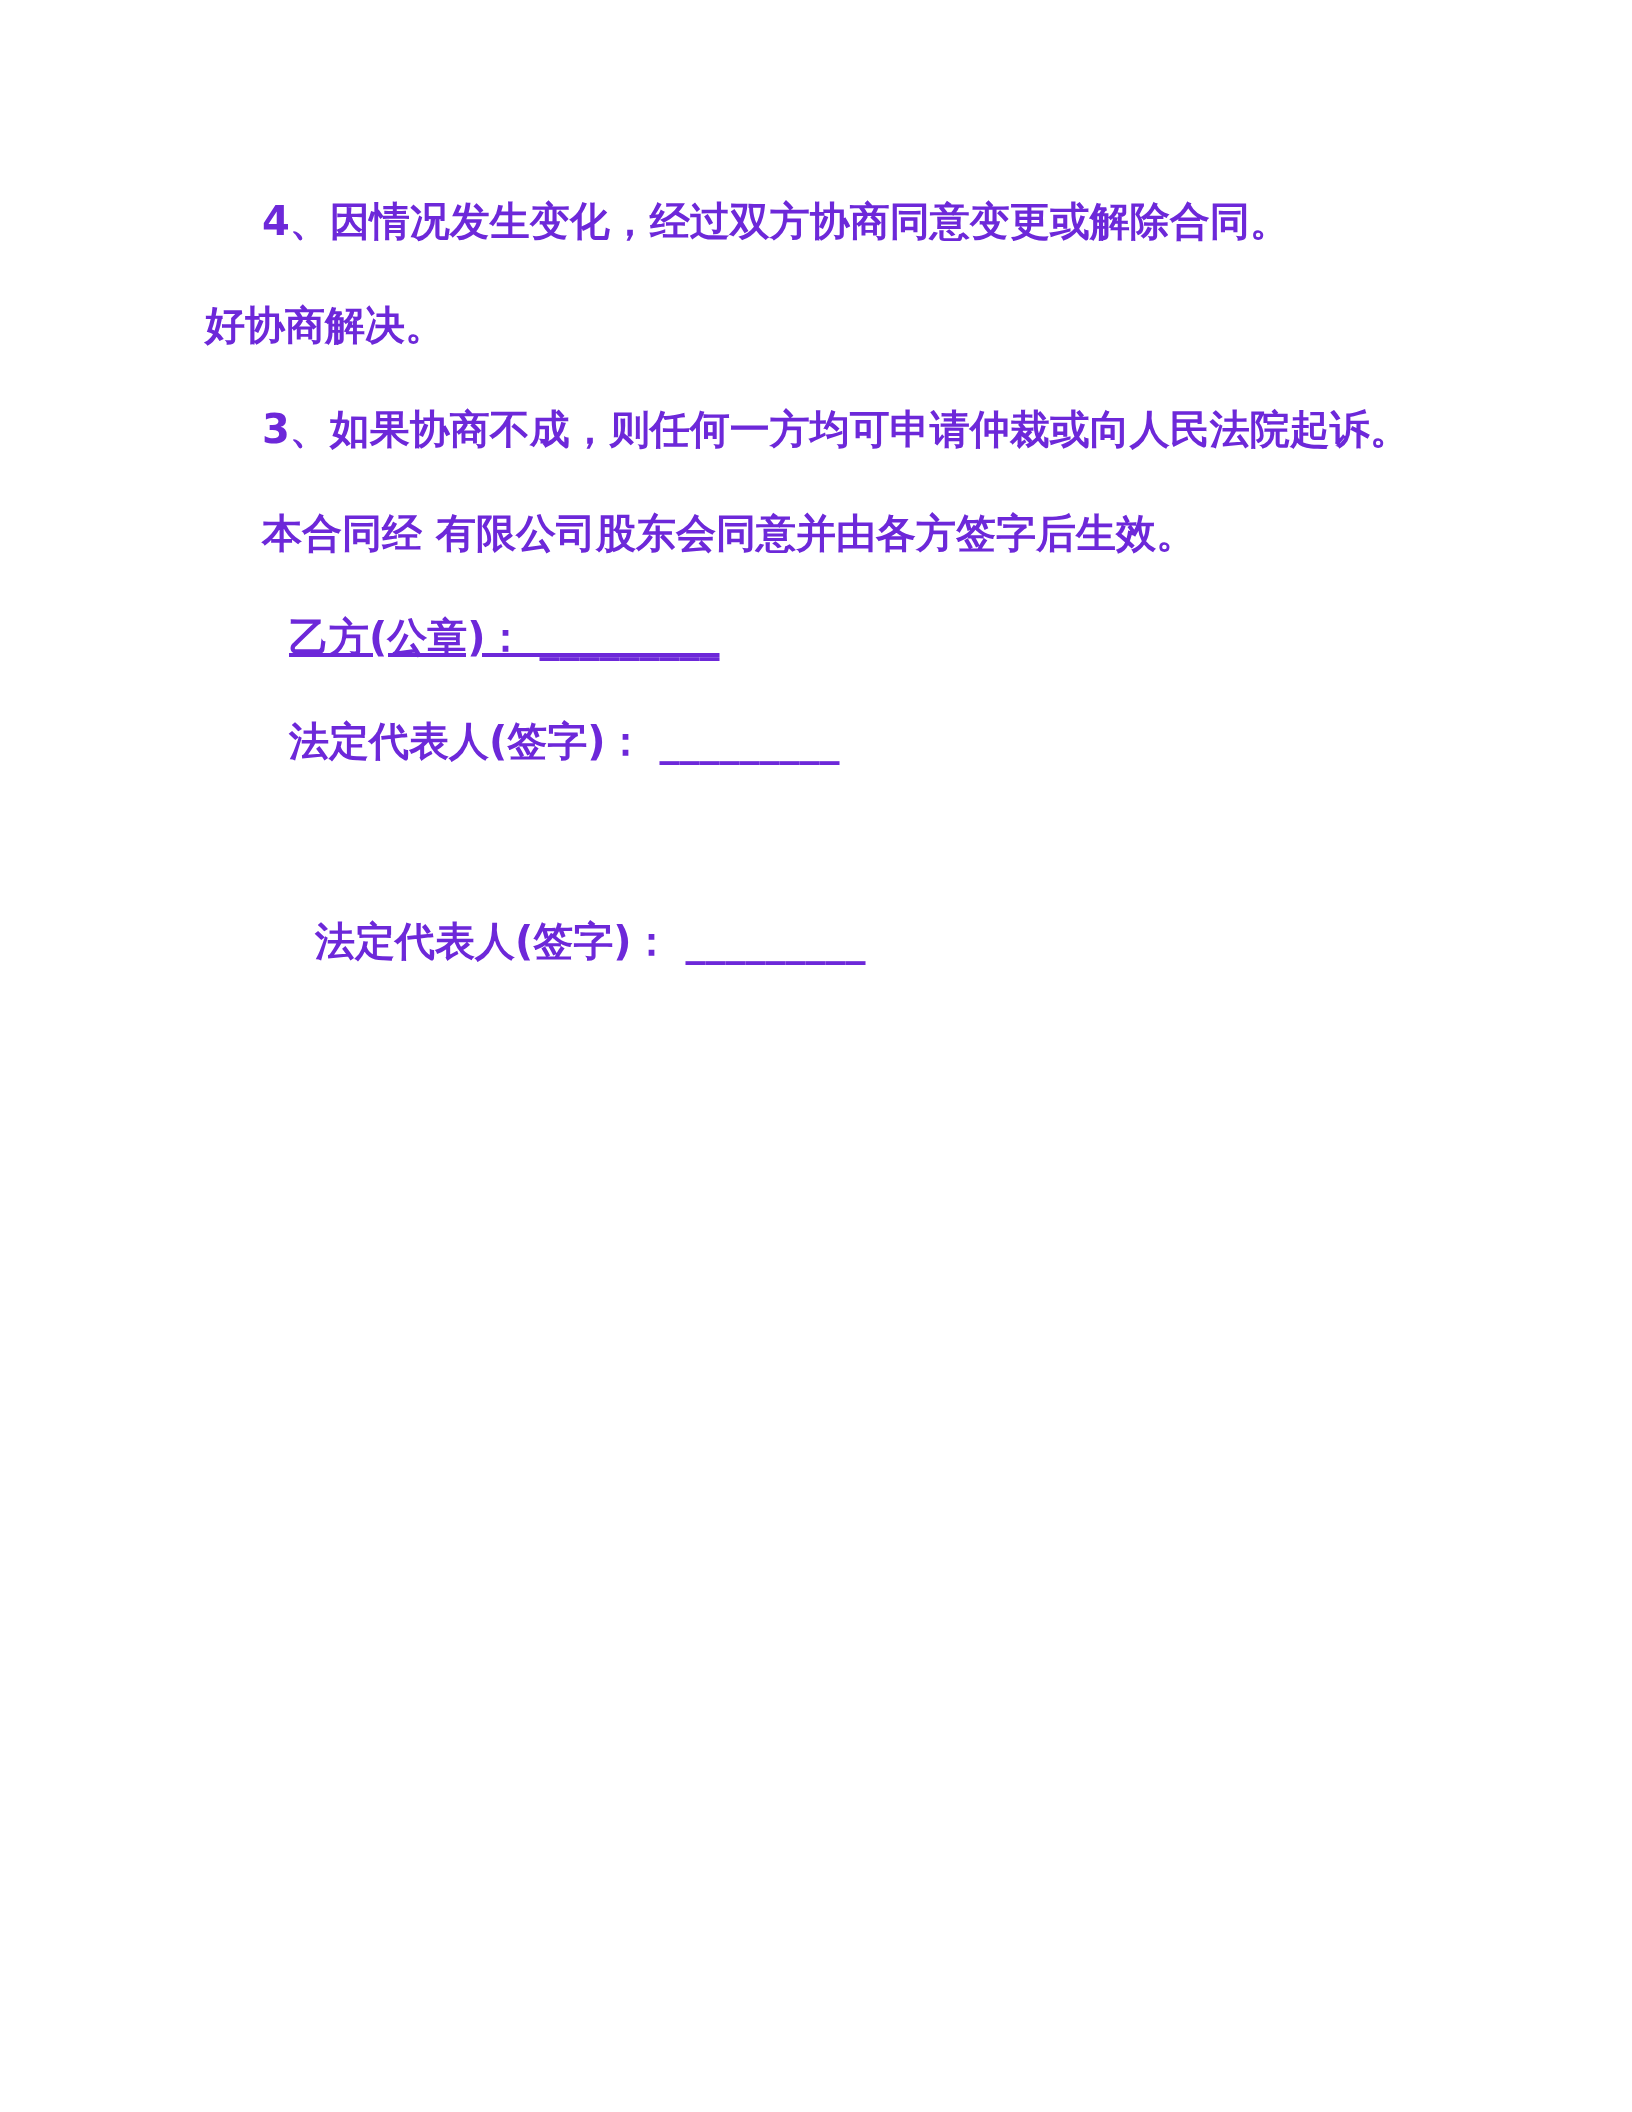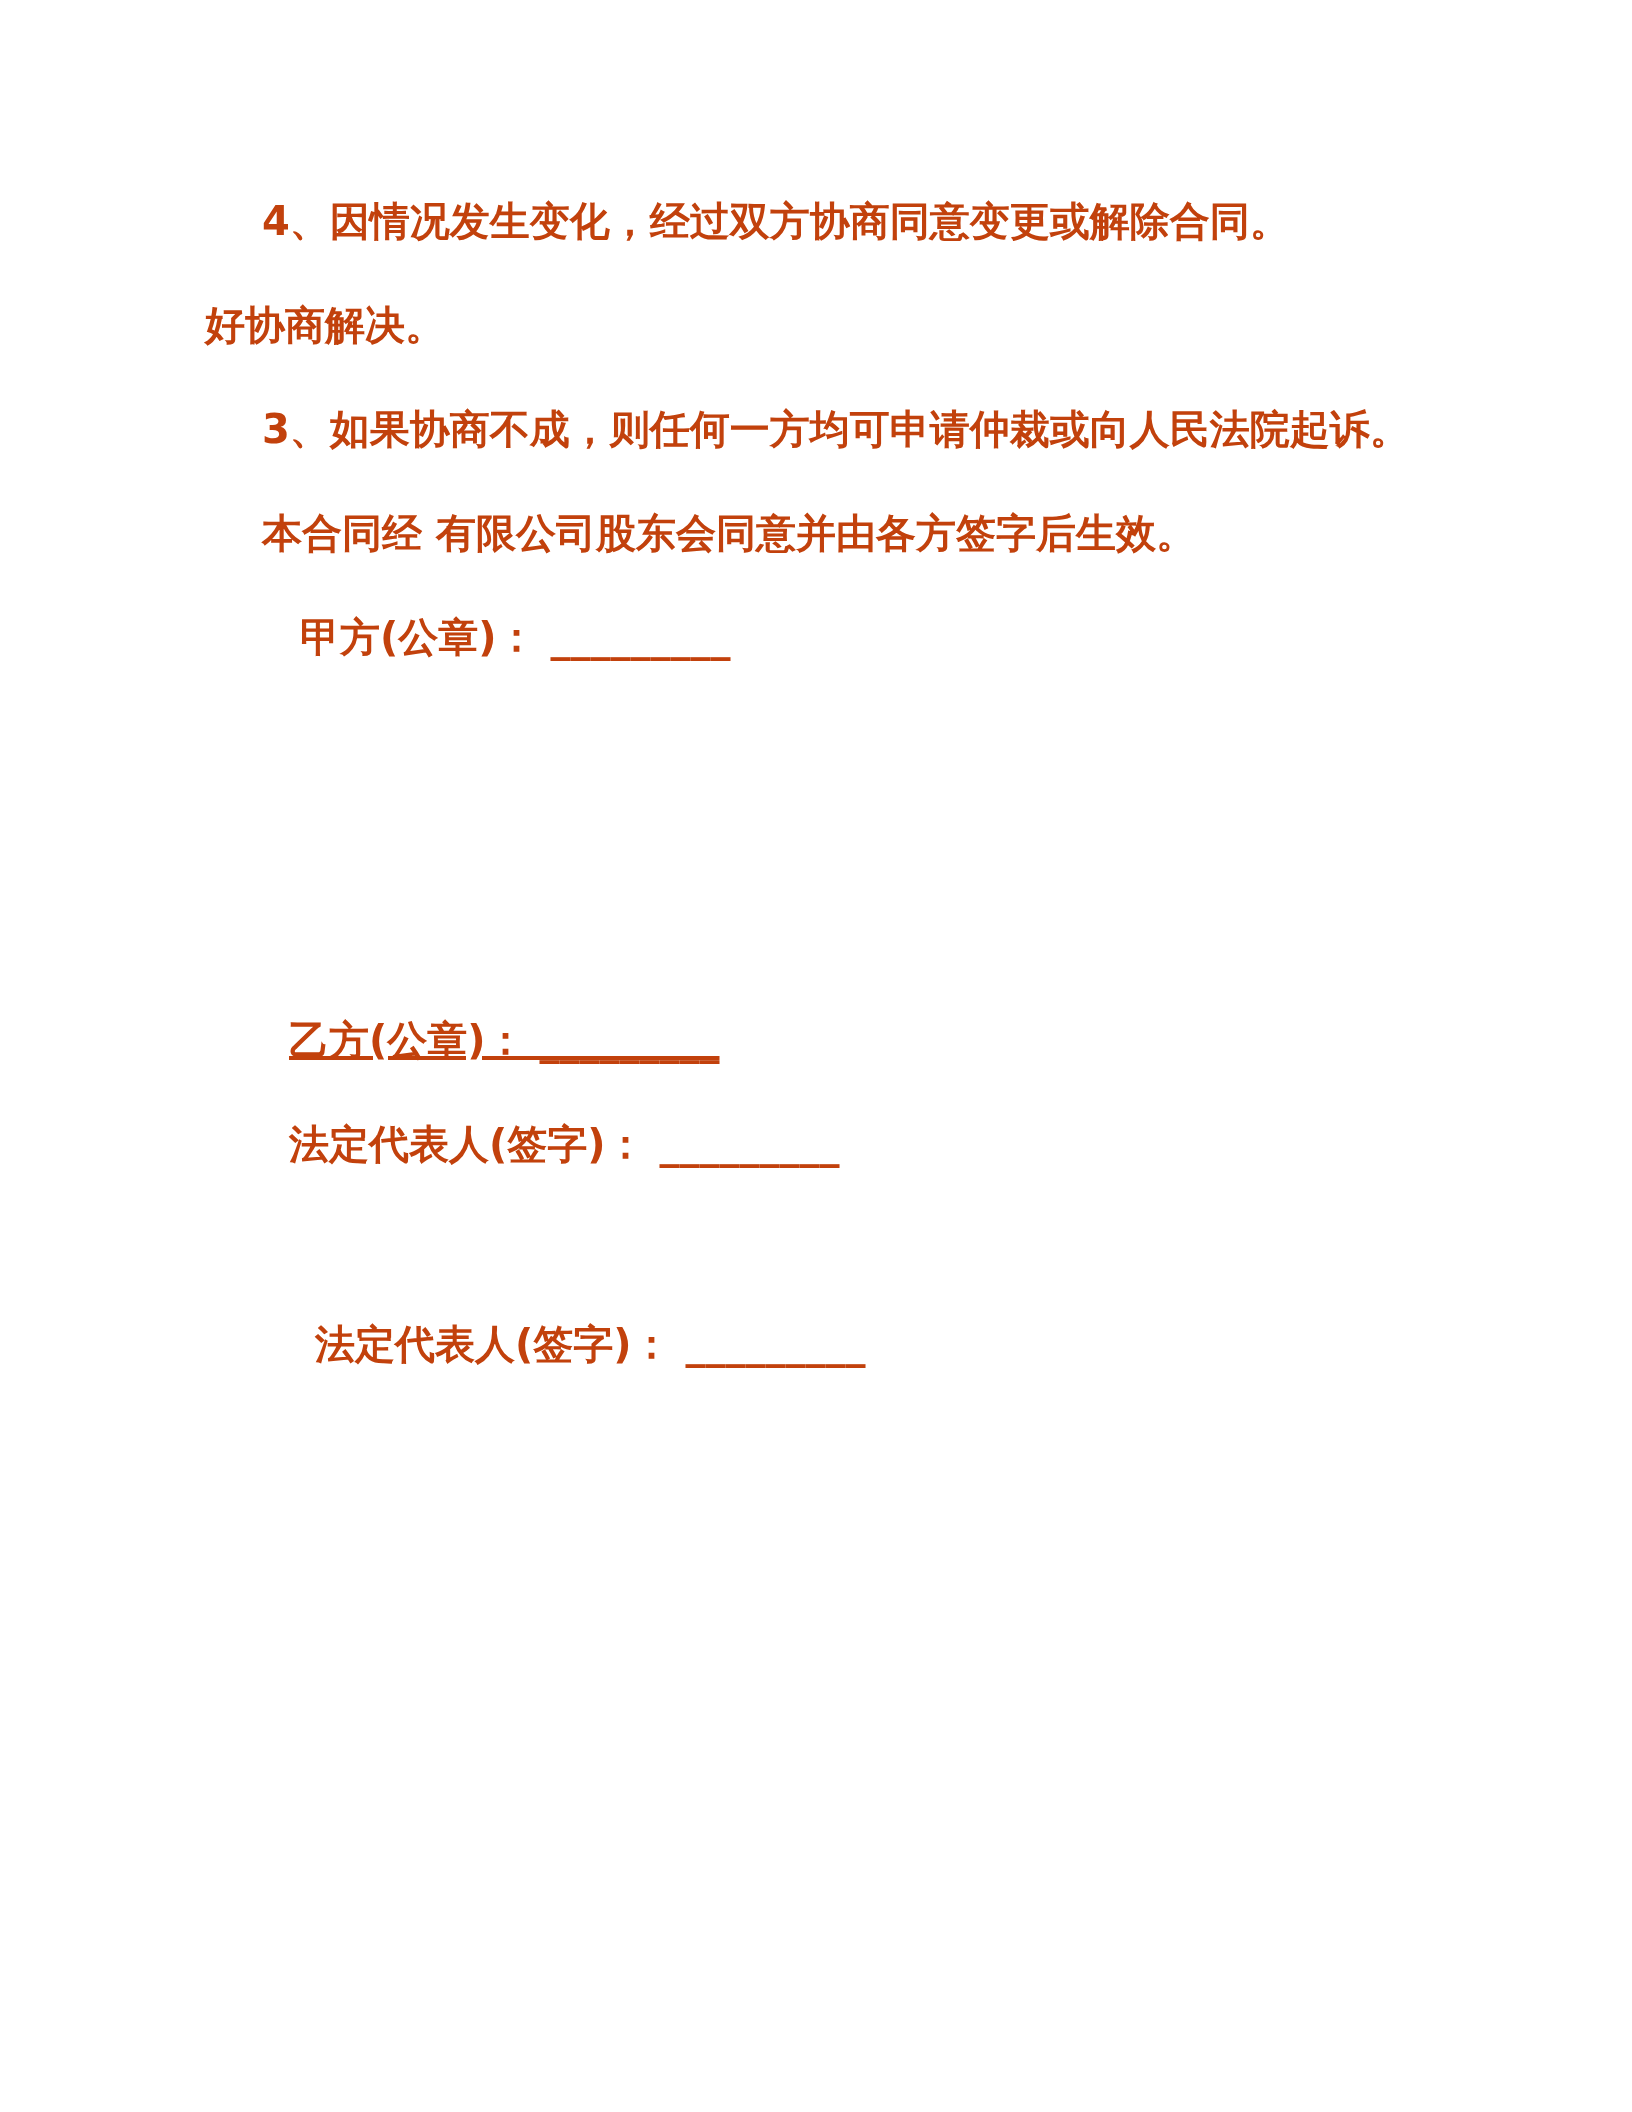--- a/index.html
+++ b/index.html
@@ -44,35 +44,32 @@
   
   .para.sig-party-a { margin-bottom: 327px; }
   .para.sig-party-b { margin-bottom: 28px; }
   .para.sig-rep-1   { margin-bottom: 124px; }
   .para.sig-rep-2   { margin-bottom: 0; }
 </style>
 </head>
 <body style="background: rgb(255, 255, 255);">
 
 <div class="page">
-  <div class="doc" style="color: #c2410c;">
+  <div class="doc" style="color: #6d28d9;">
       <div class="para body">
         <div class="line first">4、因情况发生变化，经过双方协商同意变更或解除合同。</div>
       </div>
       <div class="para body">
         <div class="line cont">好协商解决。</div>
       </div>
       <div class="para body">
         <div class="line first">3、如果协商不成，则任何一方均可申请仲裁或向人民法院起诉。</div>
       </div>
       <div class="para body">
         <div class="line first">本合同经 有限公司股东会同意并由各方签字后生效。</div>
-      </div>
-      <div class="para sig-party-a">
-        <div class="line first">甲方(公章)： _________</div>
       </div>
       <div class="para sig-party-b">
         <div class="line first">乙方(公章)： _________</div>
       </div>
       <div class="para sig-rep-1">
         <div class="line first">法定代表人(签字)： _________</div>
       </div>
       <div class="para sig-rep-2">
         <div class="line first">法定代表人(签字)： _________</div>
       </div>

